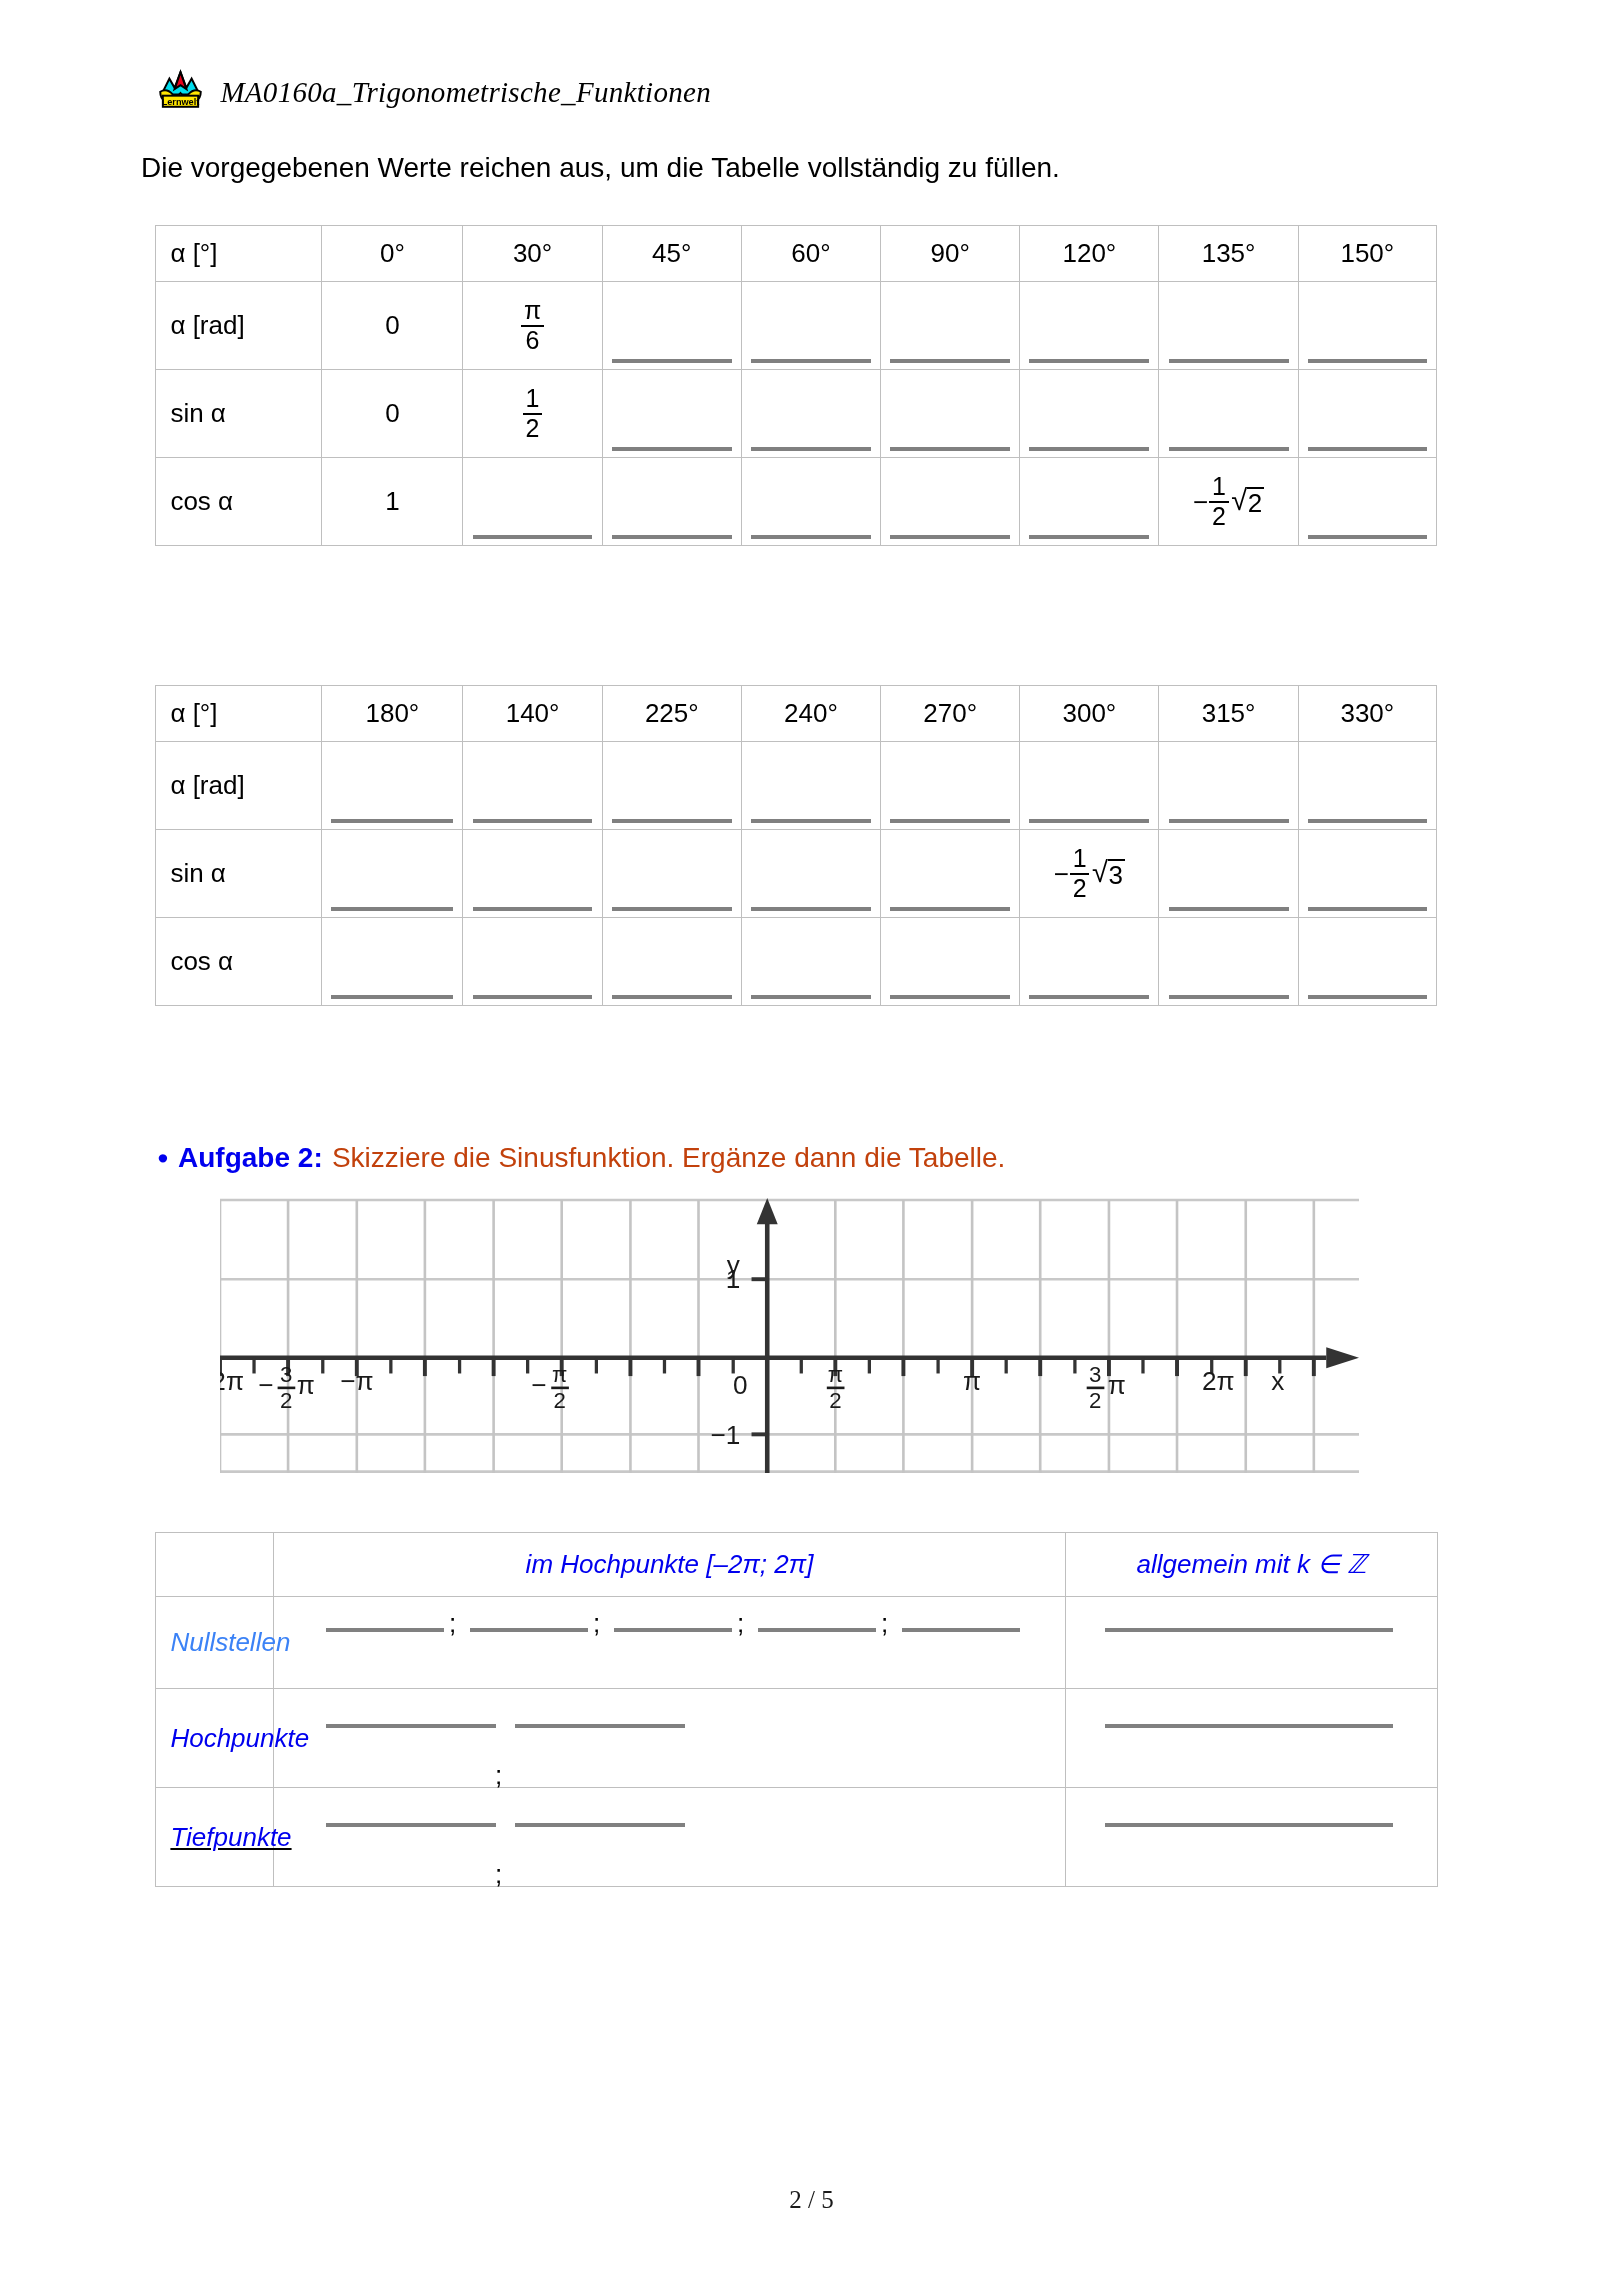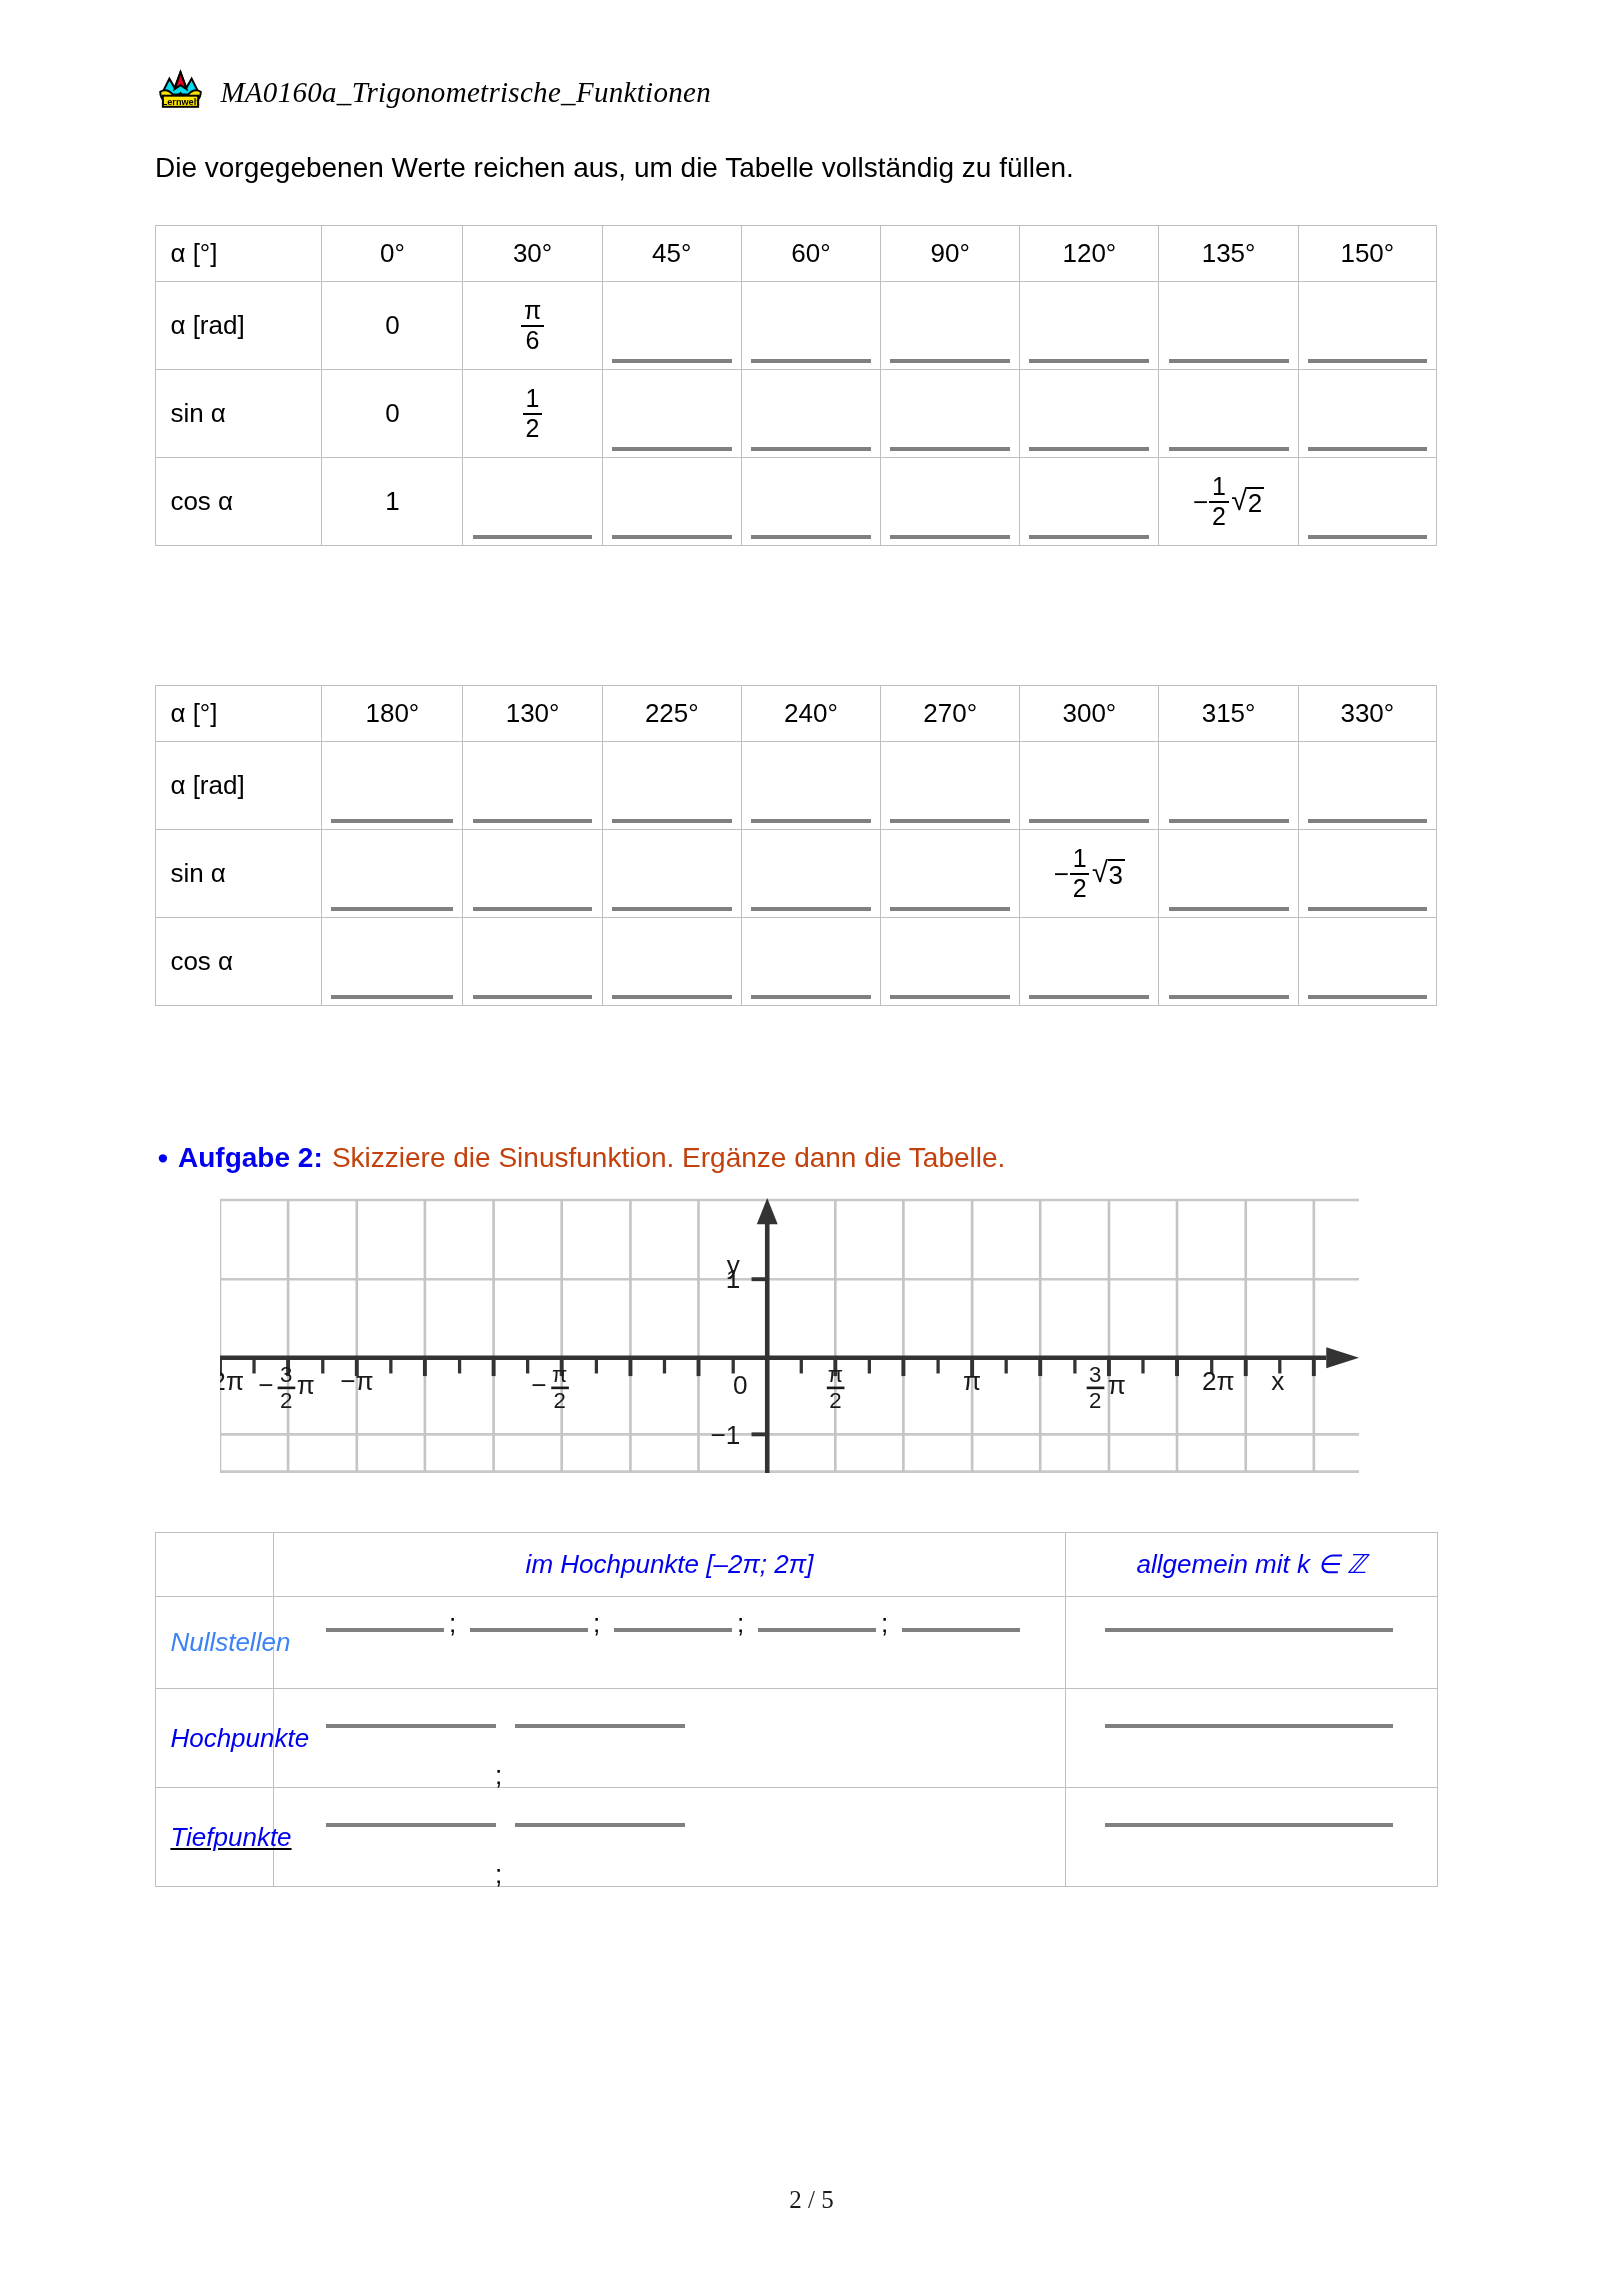--- a/index.html
+++ b/index.html
@@ -20,21 +20,21 @@
     font-family:"Liberation Serif", serif;
     font-style:italic;
     font-size:29px;
     letter-spacing:0.3px;
     white-space:nowrap;
     color:#000;
   }
 
   
   #intro {
-    position:absolute; left:155px; top:152px;
+    position:absolute; left:141px; top:152px;
     font-size:28px; white-space:nowrap;
   }
 
   
   .tbl { position:absolute; border-collapse:collapse; table-layout:fixed; }
   .tbl td {
     border:1.3px solid #bfbfbf;
     padding:0;
     vertical-align:middle;
     text-align:center;
@@ -223,21 +223,21 @@
       <col style="width:139px">
         <col style="width:139px">
         <col style="width:139px">
         <col style="width:139px">
         <col style="width:138px">
     </colgroup>
     <tbody>
       <tr style="height:56px;">
         <td class="rowlabel">α [°]</td>
         <td>180°</td>
-        <td>130°</td>
+        <td>140°</td>
         <td>225°</td>
         <td>240°</td>
         <td>270°</td>
         <td>300°</td>
         <td>315°</td>
         <td>330°</td>
       </tr>
       <tr style="height:88px;">
         <td class="rowlabel">α [rad]</td>
         <td>

